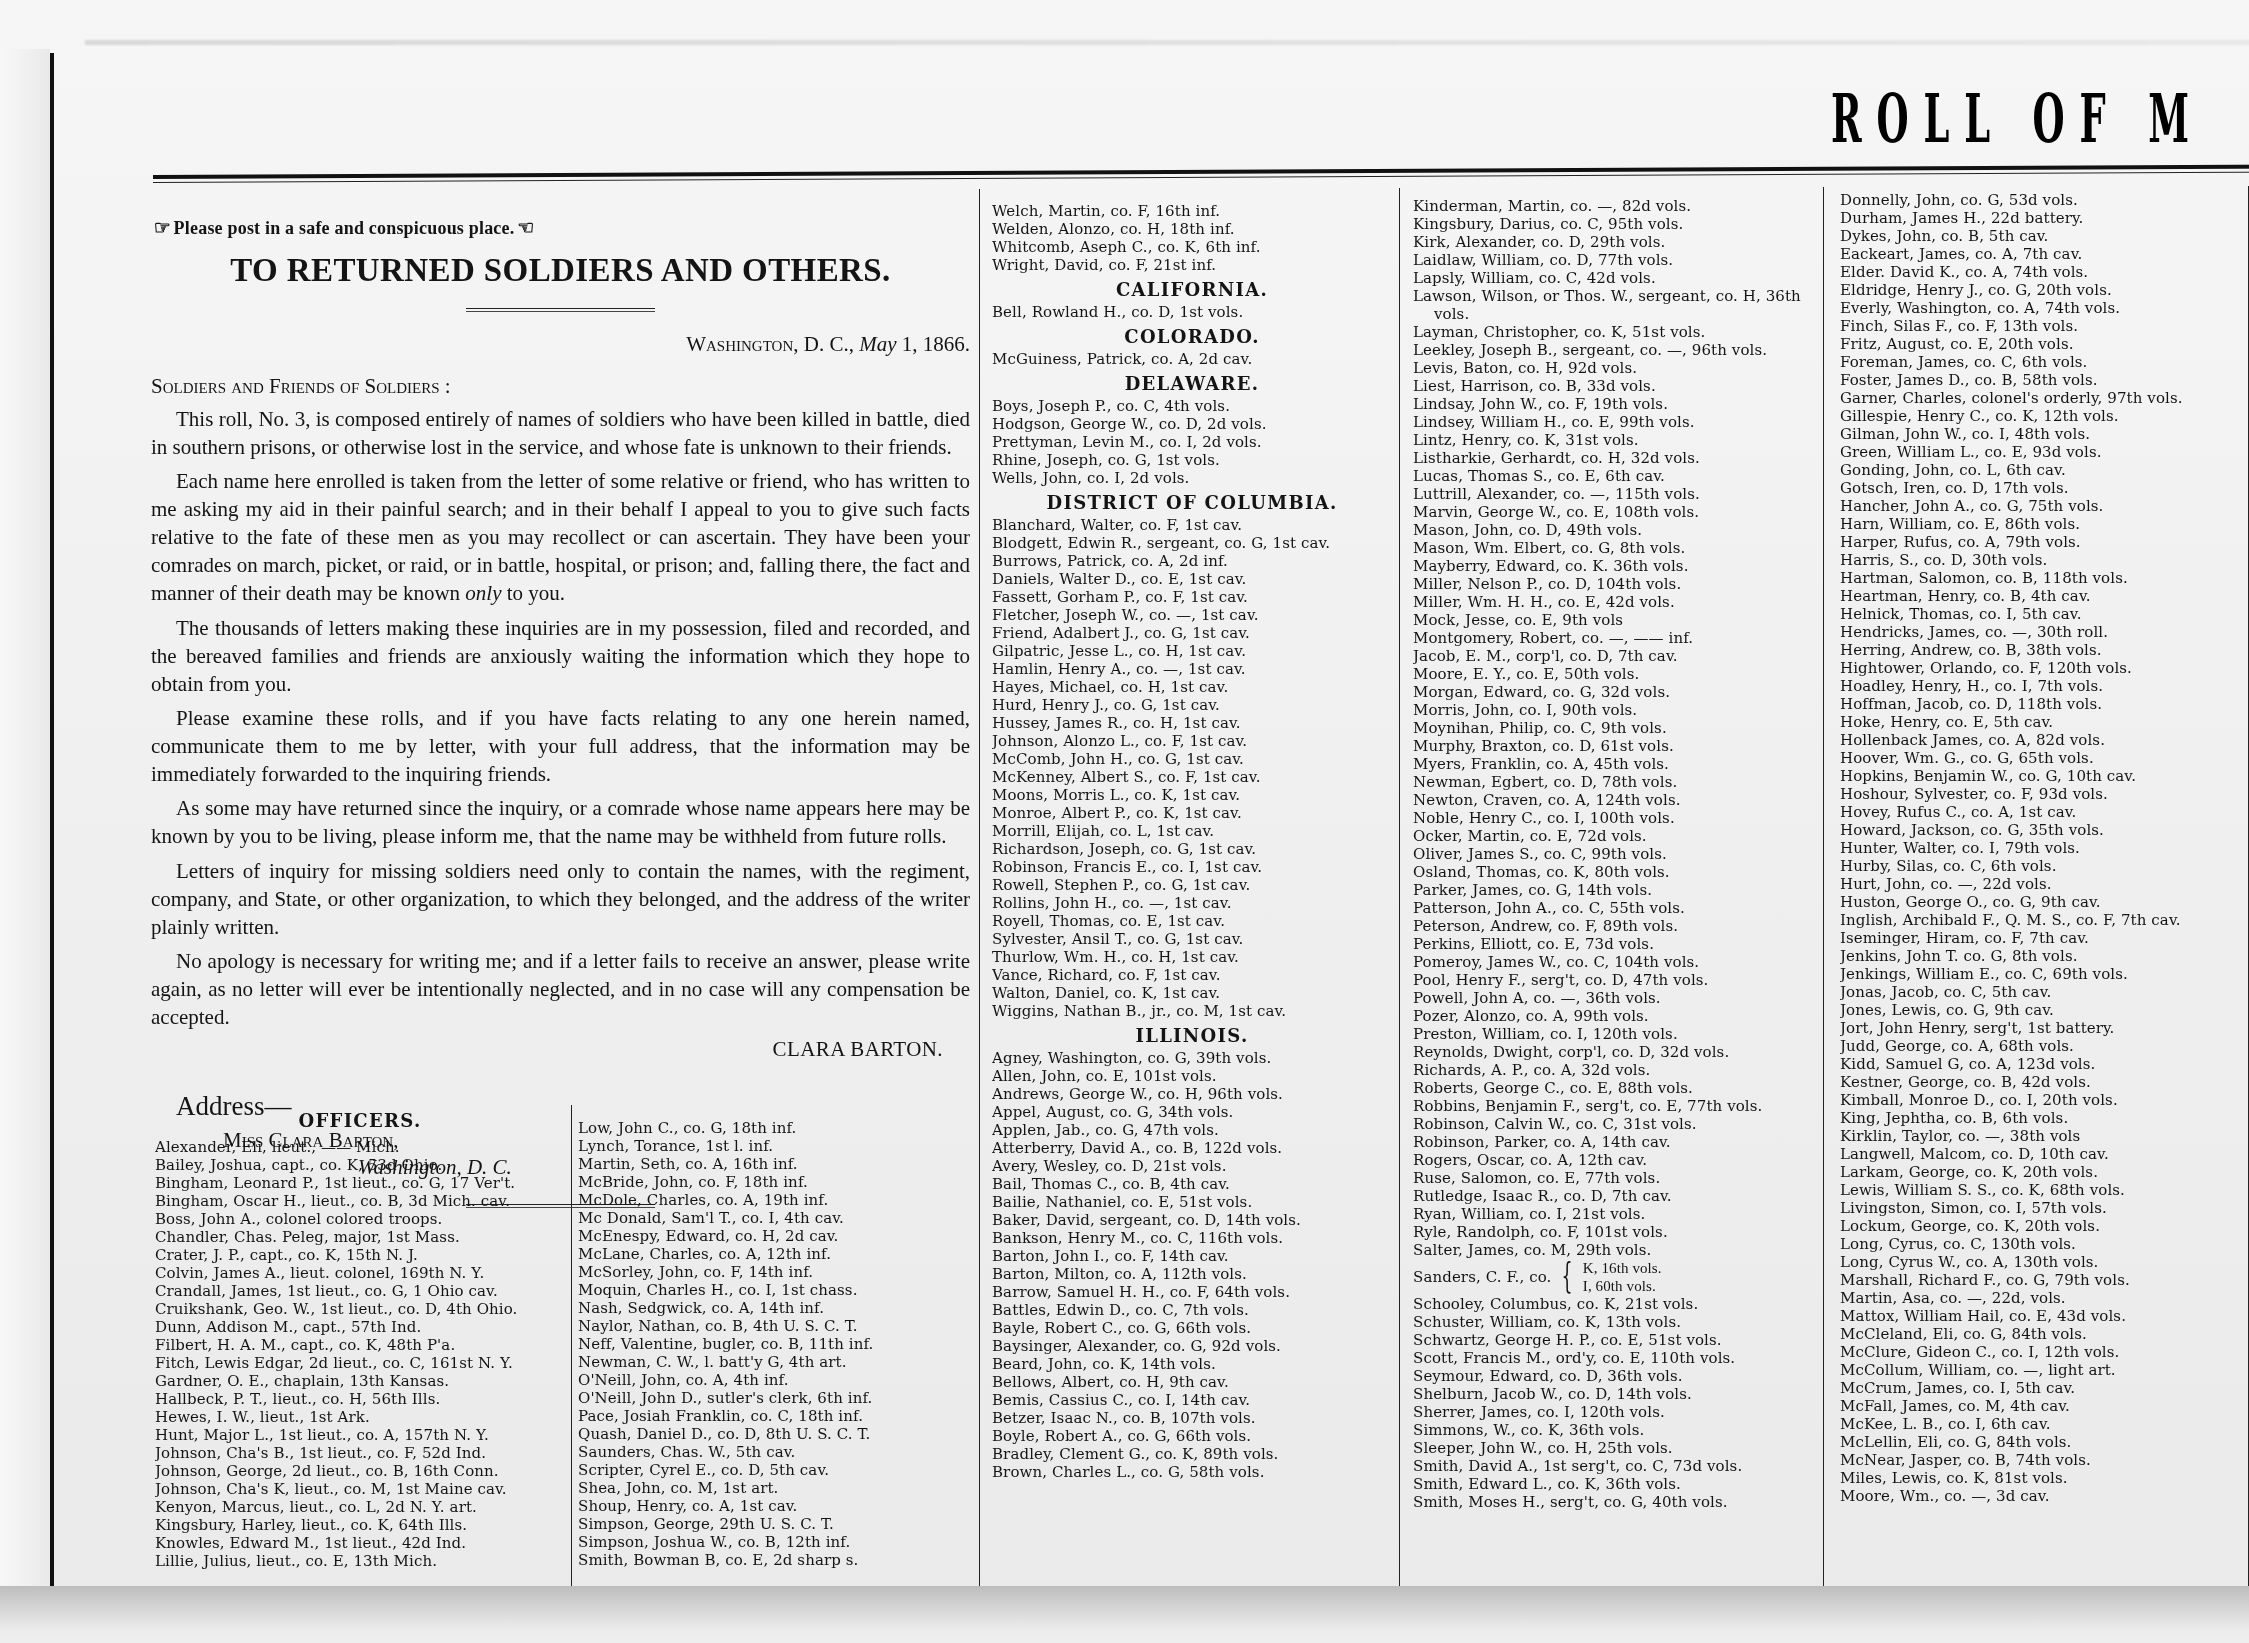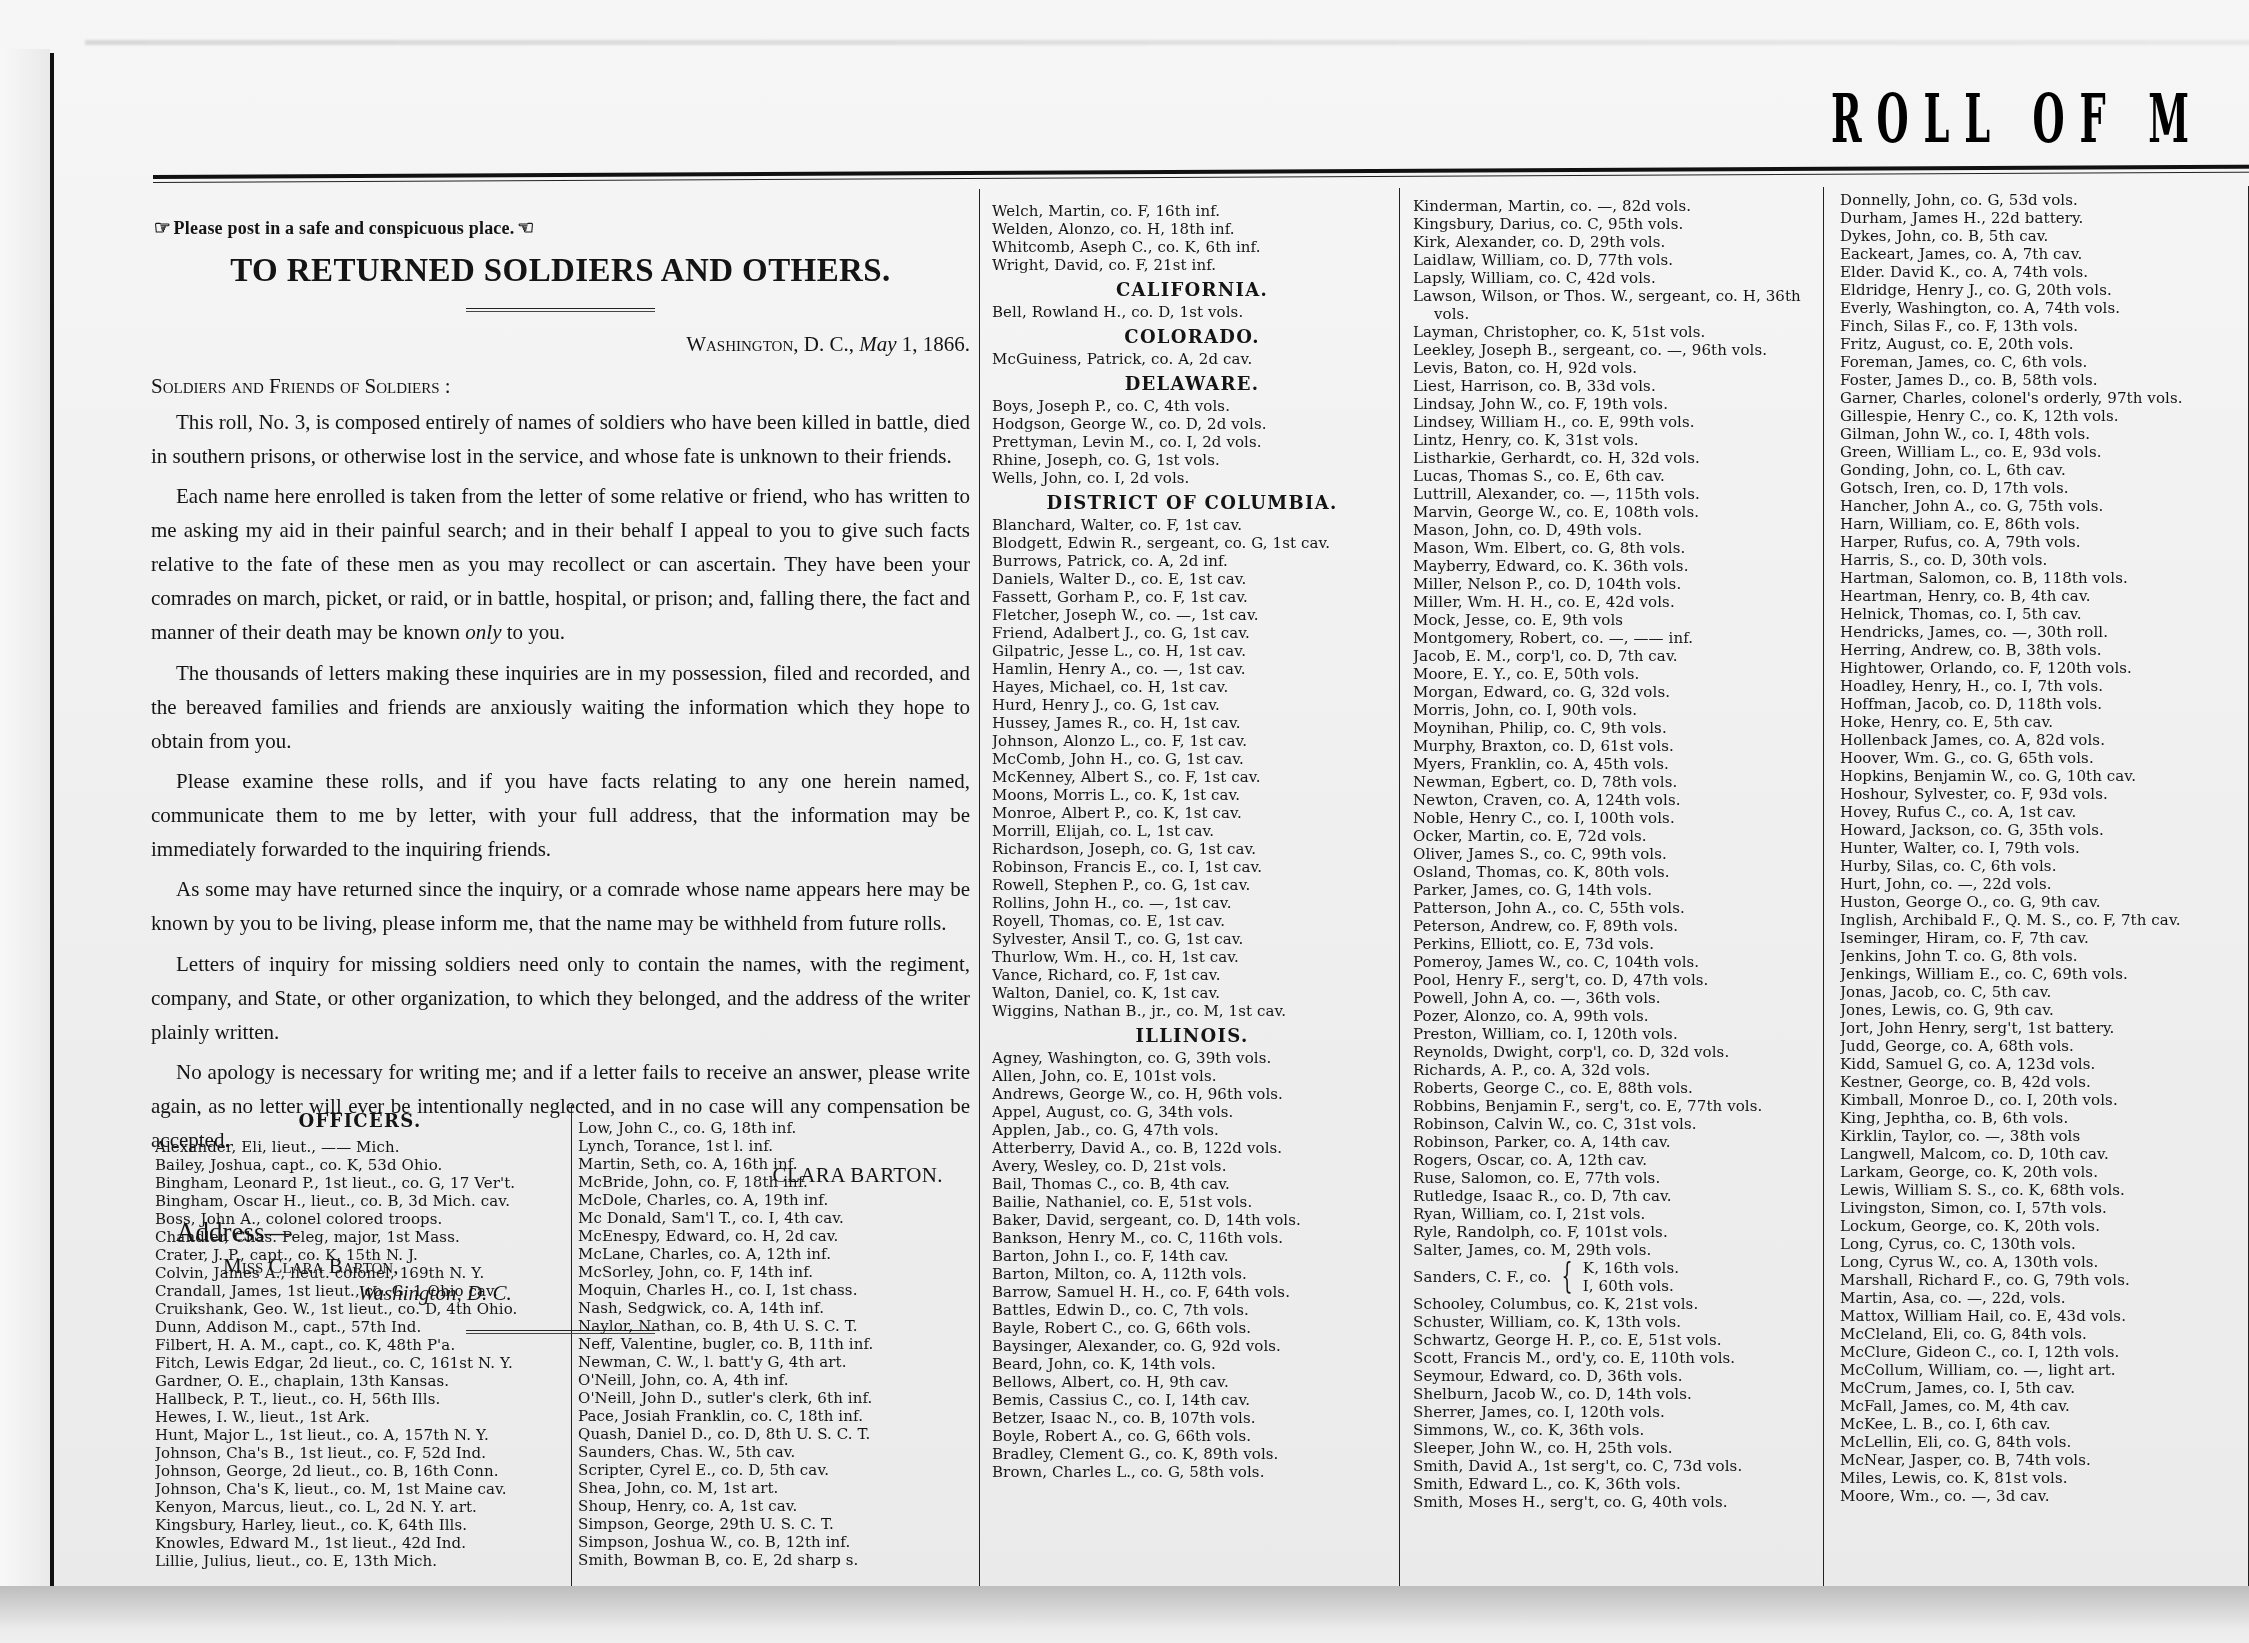--- a/index.html
+++ b/index.html
@@ -25,34 +25,34 @@
 
   .col { position:absolute; }
   .notice-top { font-weight:bold; font-size:18px; white-space:nowrap; letter-spacing:0.2px; }
   .notice-top .hand { display:inline-block; font-size:19px; margin:0 2.7px; }
   .headline { text-align:center; font-weight:bold; font-size:33px; margin-top:12.6px; letter-spacing:0.4px; white-space:nowrap; }
   .double-rule { width:189px; margin:19px auto 0; border-top:1.8px solid #222; height:2.2px; border-bottom:0.9px solid #444; }
   .dateline { text-align:right; font-size:21px; margin-top:20px; }
   .dateline .sc { font-variant:small-caps; }
   .dateline i { font-style:italic; }
   .salutation { font-variant:small-caps; font-size:21px; margin-top:17px; }
-  .para { font-size:21px; line-height:34px; text-align:justify; text-indent:25px; margin:6.3px 0 0 0; }
+  .para { font-size:21px; line-height:28px; text-align:justify; text-indent:25px; margin:6.3px 0 0 0; }
   .para i { font-style:italic; }
   .signature { text-align:right; font-size:21px; margin:6.3px 27px 0 0; letter-spacing:0.4px; }
   .address-label { font-size:27px; margin:29px 0 0 25px; }
   .address-name { font-size:21px; margin:5.4px 0 0 72px; font-variant:small-caps; }
   .address-city { font-size:21px; margin:2.7px 0 0 207px; font-style:italic; }
   .address-rule { width:189px; margin:23.4px auto 0 auto; border-top:1.8px solid #222; height:2.2px; border-bottom:0.9px solid #444; }
 
   .sec-head { text-align:center; font-family:"DejaVu Serif",serif; font-weight:bold; font-size:18px; letter-spacing:1.3px; margin:4.5px 0 3.6px; }
   .entry { font-family:"DejaVu Serif",serif; font-size:15px; line-height:18px; white-space:nowrap; letter-spacing:0.1px; }
   .entry.wrapped { white-space:normal; padding-left:21px; text-indent:-21px; }
   .brace-row { display:flex; align-items:center; }
   .brace-row .brace { font-size:35px; line-height:31.5px; margin:0 4.5px; font-weight:200; transform:scaleX(.5); }
-  .brace-row .brace-opts div { line-height:18px; }
+  .brace-row .brace-opts div { line-height:18px;font-family:Liberation Serif, serif; }
 </style>
 </head>
 <body>
 
 <div class="page">
   <div class="left-shadow"></div>
   <div class="left-edge"></div>
   <div class="top-faint"></div>
 
   <div class="masthead">ROLL OF M</div>

